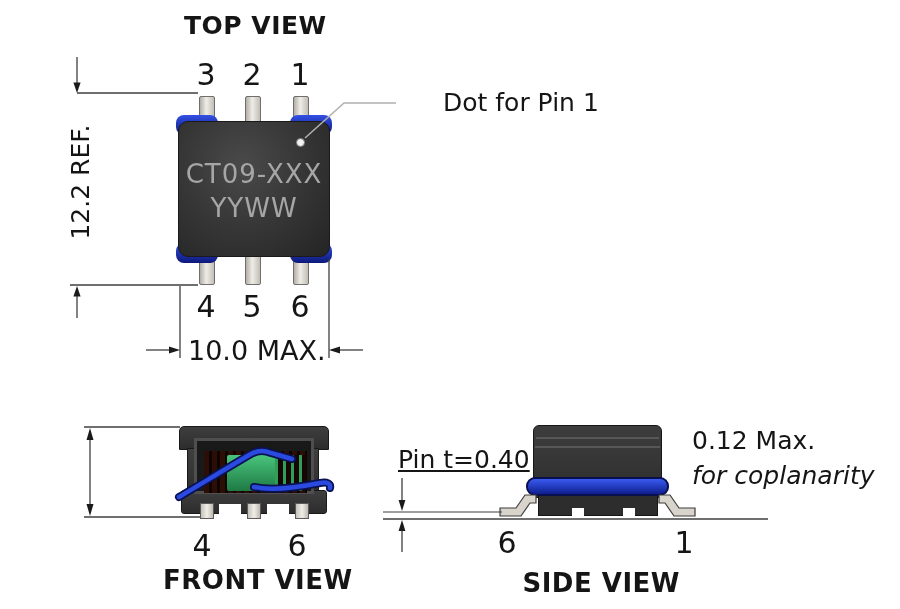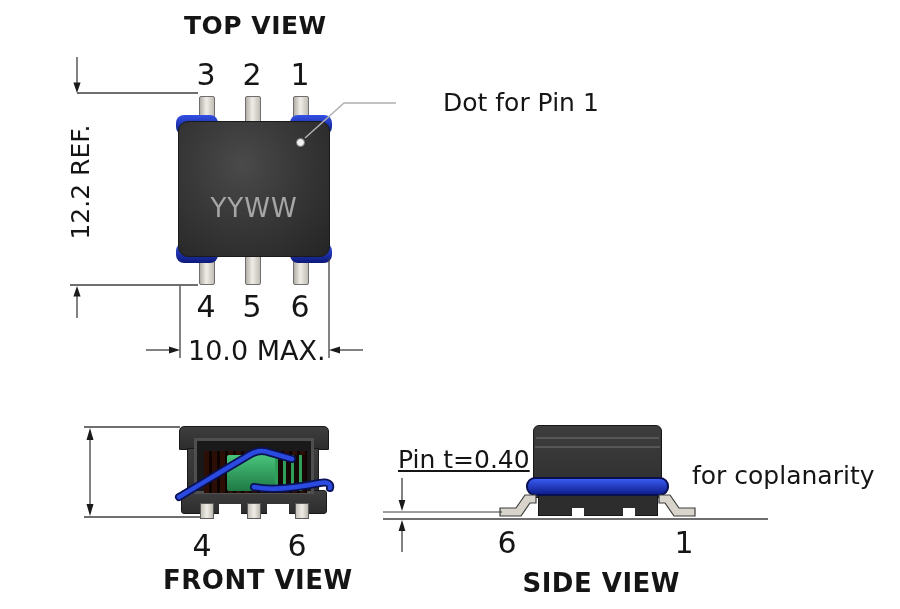--- a/index.html
+++ b/index.html
@@ -70,20 +70,21 @@
   <div class="pin" style="left:245px;top:255px;height:28px;"></div>
   <div class="pin" style="left:293px;top:255px;height:28px;"></div>
 
   <div class="blue-bump" style="left:176px;top:115px;"></div>
   <div class="blue-bump" style="left:290px;top:115px;"></div>
   <div class="blue-bump" style="left:176px;top:243px;"></div>
   <div class="blue-bump" style="left:290px;top:243px;"></div>
 
   <div class="tv-body"></div>
   <div class="tv-dot"></div>
+  <div class="marking" style="top:159px;">CT09-XXX</div>
   <div class="marking" style="top:193px;">YYWW</div>
 
   <div class="t pin-num" style="left:192px;top:291px;width:28px;">4</div>
   <div class="t pin-num" style="left:238px;top:291px;width:28px;">5</div>
   <div class="t pin-num" style="left:286px;top:291px;width:28px;">6</div>
 
   <div class="t dim-text" style="left:188px;top:337px;width:132px;text-align:center;font-size:27px;">10.0 MAX.</div>
   <div class="t dim-text" style="left:23px;top:169px;width:116px;height:26px;text-align:center;transform:rotate(-90deg);font-size:25px;">12.2 REF.</div>
   <div class="t dim-text" style="left:399px;top:90px;font-size:25px;margin-left:44px;">Dot for Pin 1</div>
 
@@ -106,21 +107,22 @@
 
   <div class="sv-body"></div>
   <div class="sv-ridge" style="left:536px;top:437px;width:123px;"></div>
   <div class="sv-ridge" style="left:535px;top:446px;width:125px;"></div>
   <div class="sv-lower"></div>
   <div class="sv-band"></div>
   <div class="sv-notch" style="left:572px;"></div>
   <div class="sv-notch" style="left:623px;"></div>
 
   <div class="t dim-text" style="left:398px;top:447px;font-size:25px;text-decoration:underline;">Pin t=0.40</div>
-  <div class="t dim-text" style="left:692px;top:463px;font-size:25px;">for coplanarity</div>
+  <div class="t dim-text" style="left:692px;top:428px;font-size:25px;">0.12 Max.</div>
+  <div class="t dim-text" style="left:692px;top:463px;font-size:25px;font-style:italic;">for coplanarity</div>
   <div class="t pin-num" style="left:495px;top:527px;width:24px;">6</div>
   <div class="t pin-num" style="left:672px;top:527px;width:24px;">1</div>
   <div class="t view-title" style="left:520px;top:570px;width:160px;font-size:26px;">SIDE VIEW</div>
 
   <svg class="overlay" width="900" height="609">
     <g stroke="var(--line_dark)" stroke-width="1.3">
       <line x1="77" y1="93" x2="198" y2="93"></line>
       <line x1="77" y1="57" x2="77" y2="88"></line>
       <line x1="70" y1="285" x2="198" y2="285"></line>
       <line x1="77" y1="318" x2="77" y2="291"></line>

